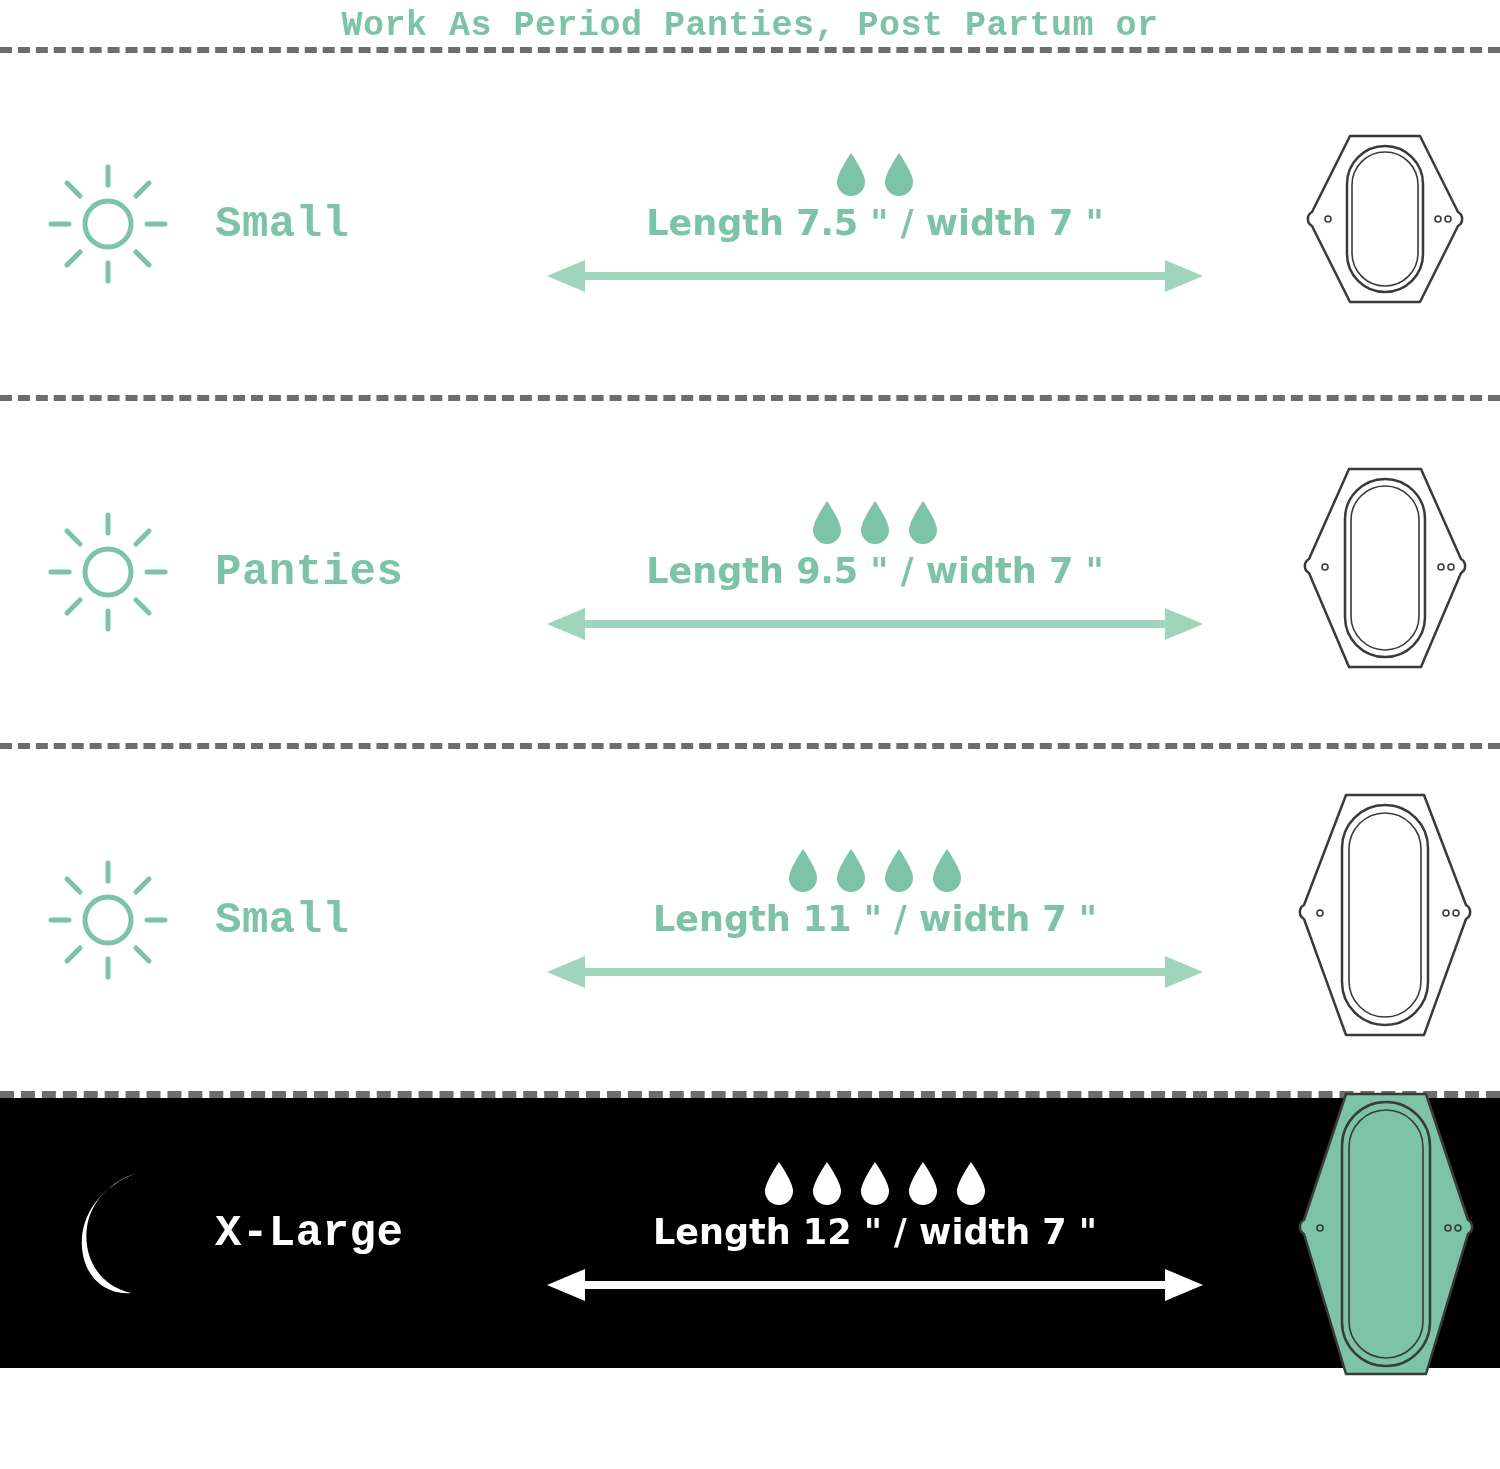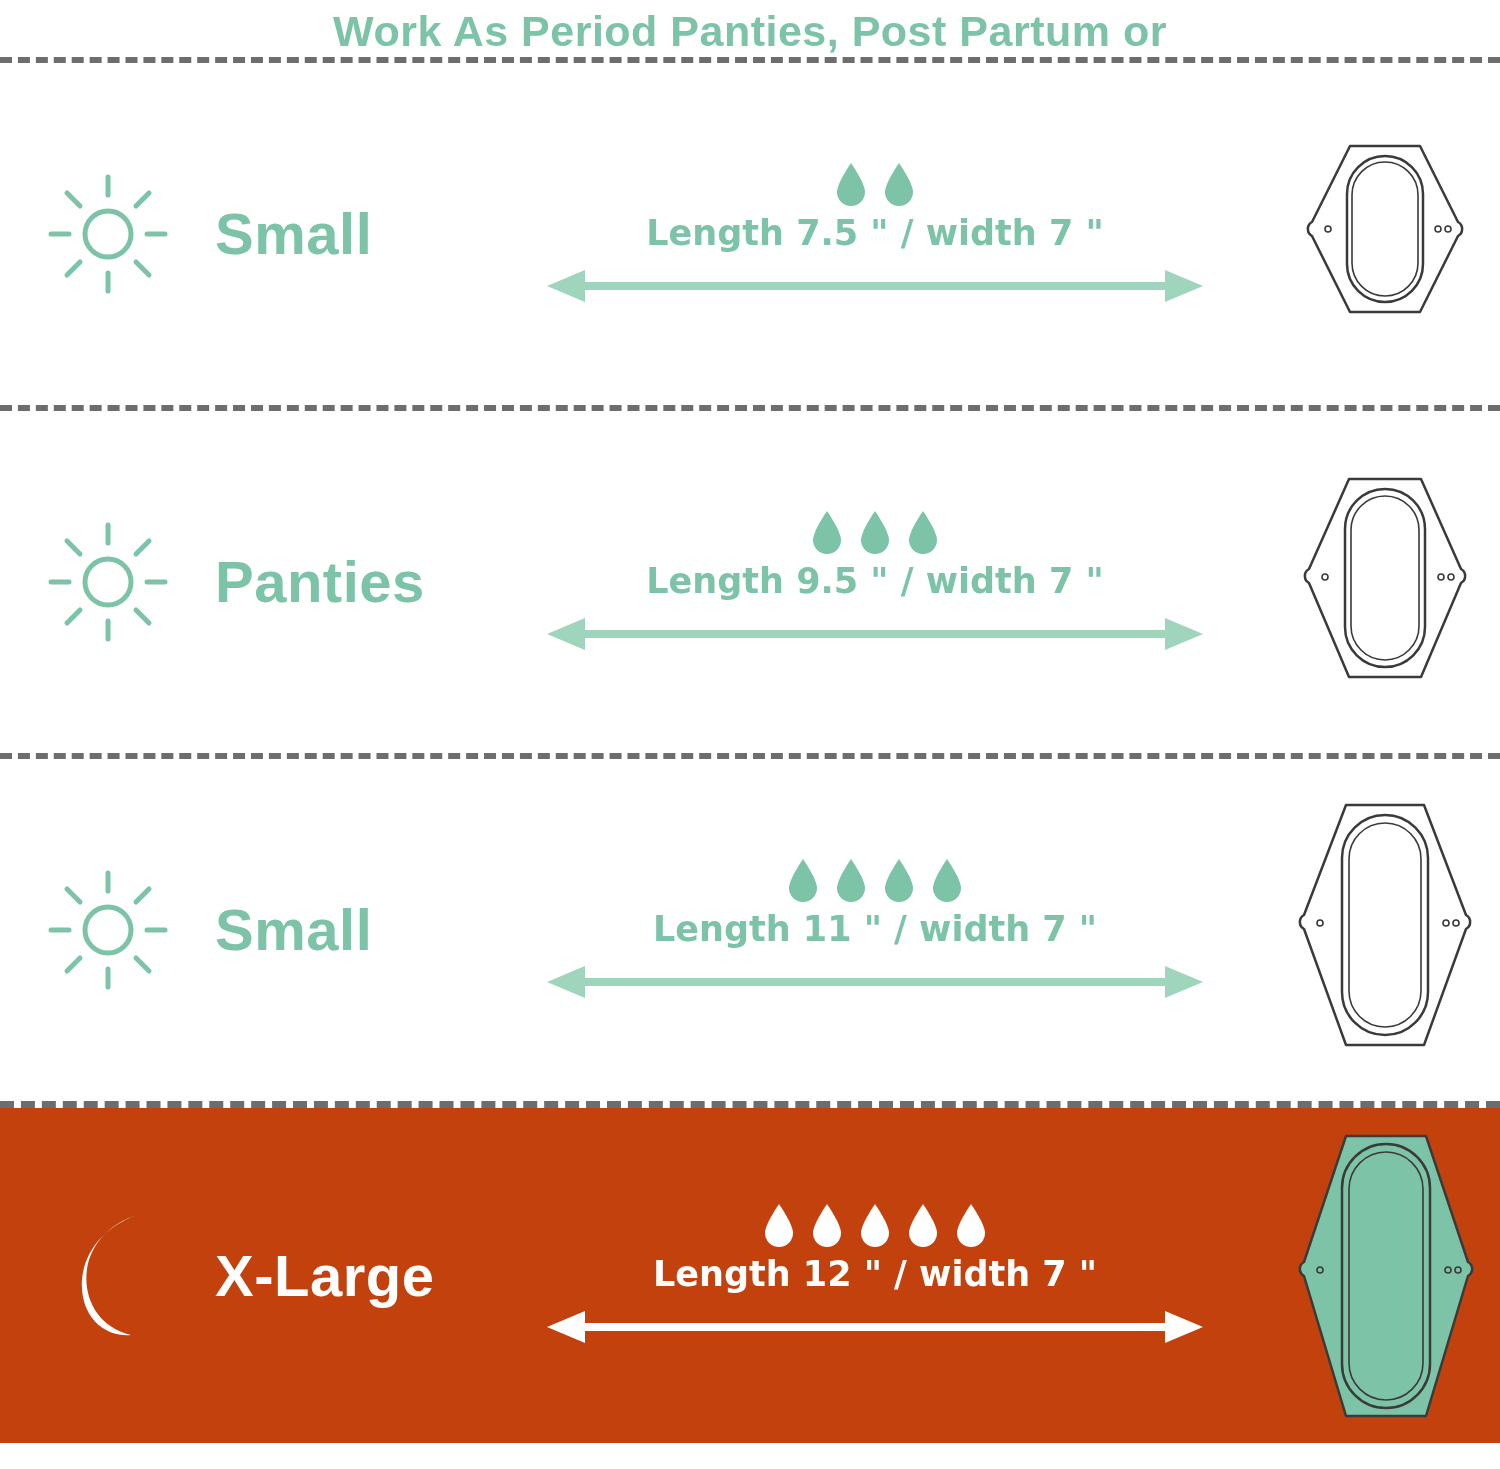--- a/index.html
+++ b/index.html
@@ -13,26 +13,26 @@
     font-family: "Liberation Sans", sans-serif;
     overflow: hidden;
     position: relative;
   }
 
   
   .title {
     text-align: center;
     color: #7cc3a8;
     font-weight: bold;
-    font-size: 43px;
+    font-size: 35px;
     line-height: 1.18;
     letter-spacing: 0.5px;
     padding: 6px 60px 0 60px;
     box-sizing: border-box;
-    font-family: Liberation Sans, sans-serif;
+    font-family: Liberation Mono, monospace;
   }
 
   
   .divider {
     height: 0;
     border-top: 6px dashed #6d6d6d;
     margin: 0;
   }
   .divider.tight {
     border-top-width: 7px;
@@ -40,42 +40,42 @@
 
   
   .row {
     display: flex;
     align-items: center;
     height: 342px;
     box-sizing: border-box;
     position: relative;
   }
   .row.dark {
-    background: #c2410c;
-    height: 335px;
+    background: #000000;
+    height: 270px;
   }
 
   .col-icon {
     width: 215px;
     display: flex;
     align-items: center;
     justify-content: center;
     flex: 0 0 215px;
   }
   .col-size {
     width: 330px;
     flex: 0 0 330px;
     display: flex;
     align-items: center;
   }
   .size-label {
     color: #7cc3a8;
     font-weight: bold;
-    font-size: 58px;
-    font-family: Liberation Sans, sans-serif;
+    font-size: 44px;
+    font-family: Liberation Mono, monospace;
     letter-spacing: 0.5px;
   }
   .row.dark .size-label {
     color: #ffffff;
   }
 
   .col-mid {
     flex: 1 1 auto;
     display: flex;
     flex-direction: column;

